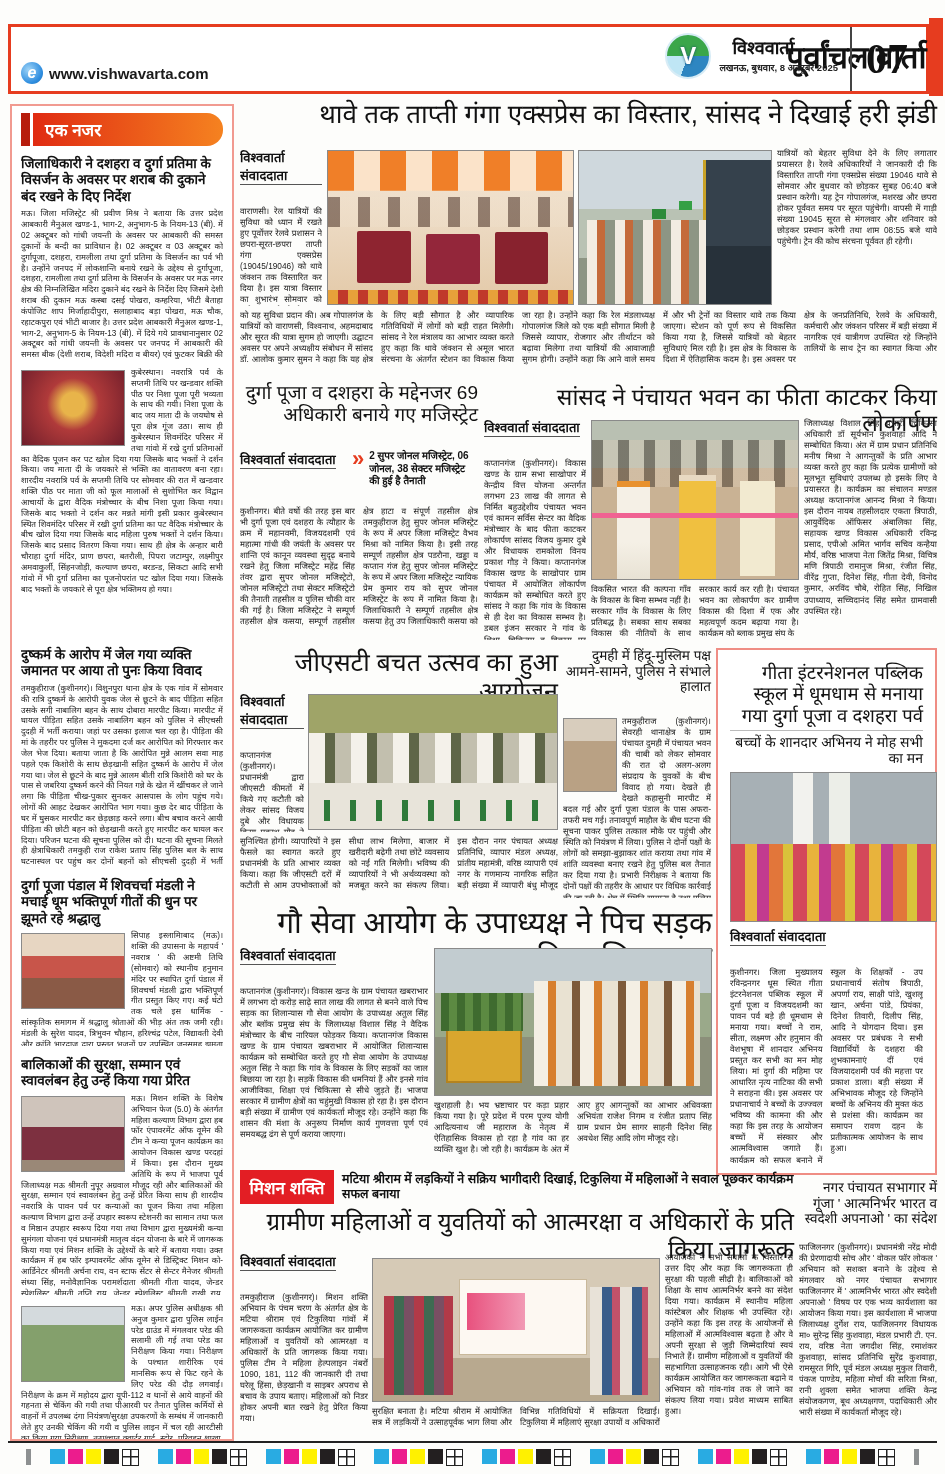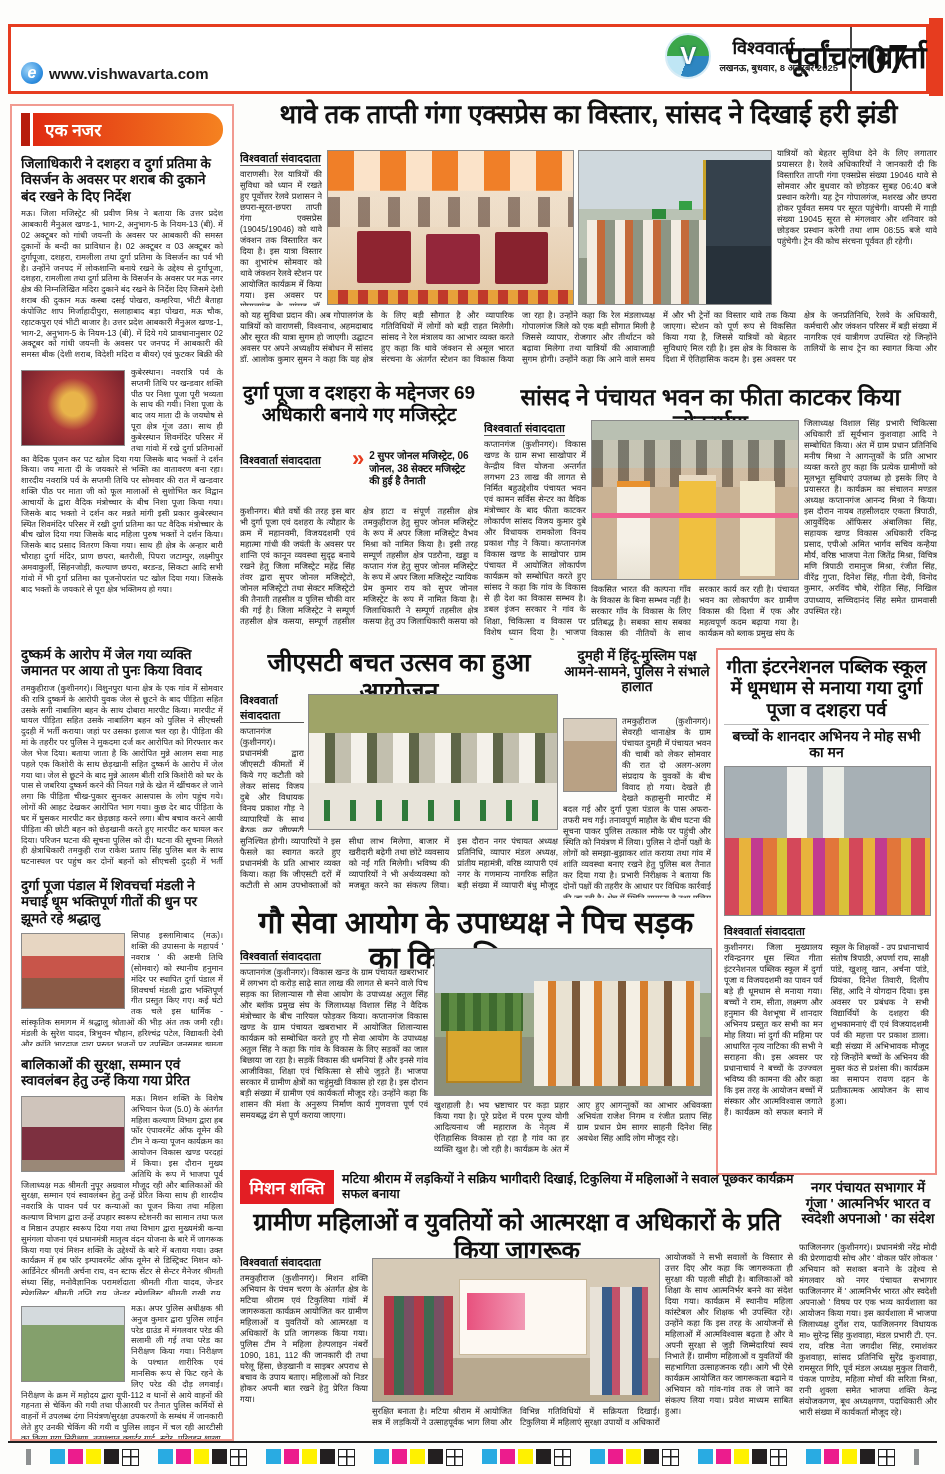--- a/index.html
+++ b/index.html
@@ -30,23 +30,23 @@
   #sidebar{left:10px;top:104px;width:224px;height:1337px;border:2px solid #f19a90;background:#fff;padding:7px 9px;overflow:hidden;}
   .en-row{display:flex;align-items:stretch;margin-bottom:8px;}
   .en-sq{width:9px;background:#b71c0c;margin-right:3px;}
   .en-bar{flex:1;background:linear-gradient(90deg,#e02b12,#f58220);color:#fff;font-size:17px;font-weight:bold;
     padding:5px 12px;border-radius:0 16px 16px 0;}
   .sb-art{margin-bottom:9px;overflow:hidden;}
   .sb-hl{font-size:13.5px;font-weight:bold;line-height:1.22;margin:2px 0 4px 0;}
   .sb-body{font-size:8.2px;line-height:1.32;text-align:justify;color:#1c1c1c;}
   .sb-photo{float:left;width:102px;height:74px;margin:2px 6px 2px 0;border:1px solid #999;}
   
-  .byline{font-size:11px;font-weight:bold;border-bottom:1px solid #555;display:inline-block;margin-bottom:3px;}
+  .byline{font-size:13px;font-weight:bold;border-bottom:1px solid #555;display:inline-block;margin-bottom:21px;}
   .body-txt{font-size:8.3px;line-height:1.33;text-align:justify;color:#1c1c1c;}
-  .hl-center{font-weight:bold;text-align:center;line-height:1.15;}
+  .hl-center{font-weight:normal;text-align:right;line-height:1.15;}
   .photo{border:1px solid #8a8a8a;overflow:hidden;}
   .pfrag{position:absolute;}
   
   .ph-stage{background:
     repeating-linear-gradient(90deg,#f07f28 0 26px,#fbe3c9 26px 52px) 0 0/100% 26% no-repeat,
     linear-gradient(180deg,#f4e8d9 0,#e3c9a8 100%);}
   .ph-train{background:linear-gradient(180deg,#cfd8dd 0 38%,#b9c2b4 38% 70%,#8d9584 70% 100%);}
   .ph-ribbon{background:linear-gradient(180deg,#b9c0b2 0 30%,#c9b294 30% 100%);}
   .ph-gst{background:linear-gradient(180deg,#9fa468 0 55%,#e8e4da 55% 100%);}
   .ph-gau{background:linear-gradient(180deg,#c2ccd0 0 30%,#9aa98a 30% 60%,#8b8f7a 60% 100%);}
@@ -194,21 +194,21 @@
   <span class="pfrag" style="left:6%;bottom:6%;width:88%;height:16%;background:repeating-linear-gradient(90deg,#2f7a3a 0 6px,#e8e4da 6px 26px);"></span>
 </div>
 <div class="abs body-txt" style="left:240px;top:836px;width:318px;height:62px;column-count:3;column-gap:8px;overflow:hidden;">सुनिश्चित होगी। व्यापारियों ने इस फैसले का स्वागत करते हुए प्रधानमंत्री के प्रति आभार व्यक्त किया। कहा कि जीएसटी दरों में कटौती से आम उपभोक्ताओं को सीधा लाभ मिलेगा, बाजार में खरीदारी बढ़ेगी तथा छोटे व्यवसाय को नई गति मिलेगी। भविष्य की व्यापारियों ने भी अर्थव्यवस्था को मजबूत करने का संकल्प लिया। इस दौरान नगर पंचायत अध्यक्ष प्रतिनिधि, व्यापार मंडल अध्यक्ष, प्रांतीय महामंत्री, वरिष्ठ व्यापारी एवं नगर के गणमान्य नागरिक सहित बड़ी संख्या में व्यापारी बंधु मौजूद रहे, जिन्होंने केंद्र सरकार की नीतियों की सराहना करते हुए मिठाई बांटकर खुशी जताई।</div>
 
 <div class="abs hl-center" style="left:563px;top:648px;width:148px;height:64px;font-size:13.5px;">दुमही में हिंदू-मुस्लिम पक्ष आमने-सामने, पुलिस ने संभाले हालात</div>
 <div class="abs" style="left:563px;top:716px;width:148px;height:182px;overflow:hidden;">
   <span class="photo ph-ribbon" style="float:left;width:52px;height:72px;margin:2px 5px 2px 0;display:block;background:linear-gradient(180deg,#d8cdbd 0 30%,#b9a184 30% 100%);"></span>
   <div class="body-txt">तमकुहीराज (कुशीनगर)। सेवरही थानाक्षेत्र के ग्राम पंचायत दुमही में पंचायत भवन की चाबी को लेकर सोमवार की रात दो अलग-अलग संप्रदाय के युवकों के बीच विवाद हो गया। देखते ही देखते कहासुनी मारपीट में बदल गई और दुर्गा पूजा पंडाल के पास अफरा-तफरी मच गई। तनावपूर्ण माहौल के बीच घटना की सूचना पाकर पुलिस तत्काल मौके पर पहुंची और स्थिति को नियंत्रण में लिया। पुलिस ने दोनों पक्षों के लोगों को समझा-बुझाकर शांत कराया तथा गांव में शांति व्यवस्था बनाए रखने हेतु पुलिस बल तैनात कर दिया गया है। प्रभारी निरीक्षक ने बताया कि दोनों पक्षों की तहरीर के आधार पर विधिक कार्रवाई की जा रही है। क्षेत्र में स्थिति सामान्य है तथा पुलिस लगातार गश्त कर रही है। ग्रामीणों से अफवाहों पर ध्यान न देने की अपील की गई है।</div>
 </div>
 
-<div class="abs box-red" style="left:716px;top:648px;width:221px;height:527px;background:#fff;padding:6px;">
+<div class="abs box-red" style="left:716px;top:648px;width:221px;height:527px;background:#fff;padding:12px;">
   <div class="hl-center" style="font-size:18.5px;">गीता इंटरनेशनल पब्लिक स्कूल में धूमधाम से मनाया गया दुर्गा पूजा व दशहरा पर्व</div>
   <div class="hl-center" style="font-size:14px;margin-top:4px;border-top:1px solid #bbb;padding-top:3px;">बच्चों के शानदार अभिनय ने मोह सभी का मन</div>
   <div class="photo ph-geeta" style="width:205px;height:148px;margin:6px auto 5px auto;position:relative;">
     <span class="pfrag" style="left:30%;top:0;width:10%;height:60%;background:#f2f2ee;"></span>
     <span class="pfrag" style="left:48%;top:0;width:10%;height:60%;background:#eceee8;"></span>
     <span class="pfrag" style="left:0;bottom:0;width:100%;height:52%;background:repeating-linear-gradient(90deg,#d4485a 0 14px,#e8b33c 14px 26px,#c23b8f 26px 38px,#e2763a 38px 52px,#d9c23a 52px 62px);"></span>
   </div>
   <span class="byline">विश्ववार्ता संवाददाता</span>
   <div class="body-txt" style="column-count:2;column-gap:8px;height:285px;overflow:hidden;">कुशीनगर। जिला मुख्यालय रविन्द्रनगर धूस स्थित गीता इंटरनेशनल पब्लिक स्कूल में दुर्गा पूजा व विजयदशमी का पावन पर्व बड़े ही धूमधाम से मनाया गया। बच्चों ने राम, सीता, लक्ष्मण और हनुमान की वेशभूषा में शानदार अभिनय प्रस्तुत कर सभी का मन मोह लिया। मां दुर्गा की महिमा पर आधारित नृत्य नाटिका की सभी ने सराहना की। इस अवसर पर प्रधानाचार्य ने बच्चों के उज्ज्वल भविष्य की कामना की और कहा कि इस तरह के आयोजन बच्चों में संस्कार और आत्मविश्वास जगाते हैं। कार्यक्रम को सफल बनाने में स्कूल के शिक्षकों - उप प्रधानाचार्य संतोष त्रिपाठी, अपर्णा राय, साक्षी पांडे, खुशलू खान, अर्चना पांडे, प्रियंका, दिनेश तिवारी, दिलीप सिंह, आदि ने योगदान दिया। इस अवसर पर प्रबंधक ने सभी विद्यार्थियों के दशहरा की शुभकामनाएं दीं एवं विजयादशमी पर्व की महत्ता पर प्रकाश डाला। बड़ी संख्या में अभिभावक मौजूद रहे जिन्होंने बच्चों के अभिनय की मुक्त कंठ से प्रशंसा की। कार्यक्रम का समापन रावण दहन के प्रतीकात्मक आयोजन के साथ हुआ।</div>
 </div>

